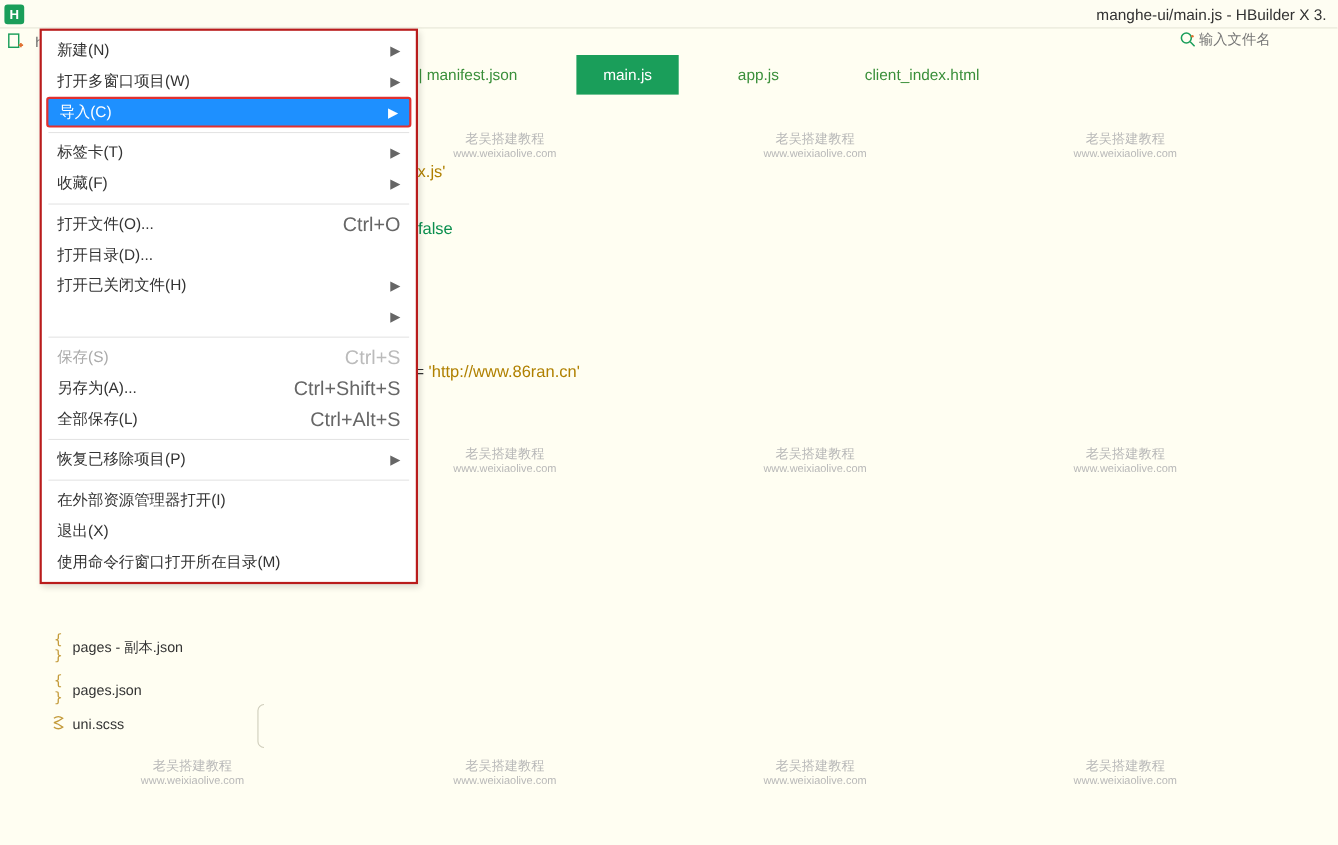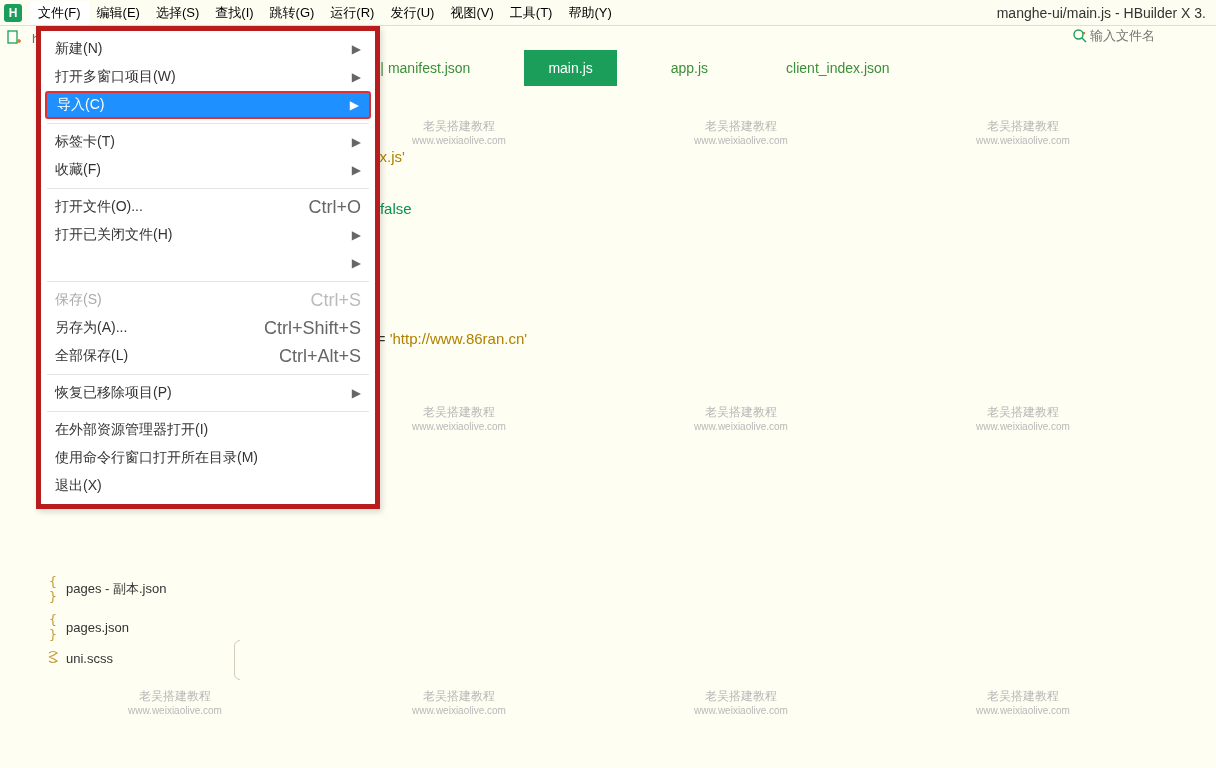--- a/index.html
+++ b/index.html
@@ -34,52 +34,40 @@
 .tab { display: flex; align-items: center; padding: 0 24px; font-size: 14px; color: #3a8f3a; }
 .tab.inactive { color: #3a8f3a; }
 .tab.active { background: #1a9e5a; color: #fff; }
 
 .code { padding: 6px 20px; font-family: Consolas, monospace; font-size: 15px; line-height: 26px; color: #333; white-space: pre; }
 .kw { color: #0b8f4f; }
 .str { color: #b08000; }
 .ident { color: #333; }
 .bool { color: #0b8f4f; }
 
-.dropdown { position: absolute; left: 36px; top: 26px; width: 344px; background: #fff; border: 5px solid #b91c1c; box-shadow: 2px 3px 6px rgba(0,0,0,0.15); z-index: 100; font-size: 14px; padding: 4px 0; }
+.dropdown { position: absolute; left: 36px; top: 26px; width: 344px; background: #fff; border: 2px solid #b91c1c; box-shadow: 2px 3px 6px rgba(0,0,0,0.15); z-index: 100; font-size: 14px; padding: 4px 0; }
 .dd-item { display: flex; align-items: center; padding: 4px 14px; height: 28px; color: #333; }
 .dd-item.highlight { background: #1e90ff; color: #fff; justify-content: center; }
 .dd-item.highlight-red { border: 2px solid #e03030; border-radius: 3px; margin: 0 4px; padding: 2px 10px; }
 .dd-item.disabled { color: #aaa; }
 .dd-label { flex: 1; }
 .dd-shortcut { color: #666; font-size: 18px; }
 .dd-item.disabled .dd-shortcut { color: #bbb; text-align: right; }
 .dd-arrow { margin-left: auto; color: #666; font-size: 12px; }
 .dd-item.highlight .dd-arrow { color: #fff; }
 .dd-sep { height: 1px; background: #e4e4e4; margin: 4px 6px; }
 
 .watermark { position: absolute; font-size: 12px; color: #b8b8b8; text-align: center; pointer-events: none; }
 .watermark .wm2 { font-size: 10px; display: block; }
 </style>
 </head>
 <body>
 
 <div class="menubar">
   <div class="app-icon">H</div>
-  <div id="menubar-items" style="display: flex;">
-      <span class="menubar-item active">文件(F)</span>
-      <span class="menubar-item">编辑(E)</span>
-      <span class="menubar-item">选择(S)</span>
-      <span class="menubar-item">查找(I)</span>
-      <span class="menubar-item">跳转(G)</span>
-      <span class="menubar-item">运行(R)</span>
-      <span class="menubar-item">发行(U)</span>
-      <span class="menubar-item">视图(V)</span>
-      <span class="menubar-item">工具(T)</span>
-      <span class="menubar-item">帮助(Y)</span>
-    </div>
   <div class="app-title">manghe-ui/main.js - HBuilder X 3.</div>
 </div>
 
 <div class="toolbar">
   <span class="tb-icon">
     <svg viewBox="0 0 16 16" width="16" height="16">
         <rect x="2" y="1" width="9" height="12" fill="none" stroke="#1a9e5a" stroke-width="1.3"></rect>
         <line x1="11" y1="11" x2="15" y2="11" stroke="#e07030" stroke-width="1.5"></line>
         <line x1="13" y1="9" x2="13" y2="13" stroke="#e07030" stroke-width="1.5"></line>
       </svg>
@@ -120,21 +108,21 @@
           <span>uni.scss</span>
         </div>
       </div>
     <div class="sidebar-handle"></div>
   </div>
   <div class="editor">
     <div class="tabs" id="tabs">
         <div class="tab inactive">manifest.json | manifest.json</div>
         <div class="tab active">main.js</div>
         <div class="tab inactive">app.js</div>
-        <div class="tab inactive">client_index.json</div>
+        <div class="tab inactive">client_index.html</div>
       </div>
     <div class="code" id="code"><div><span class="ident">e </span><span class="kw">from</span><span class="ident"> </span><span class="str">'vue'</span></div><div><span class="ident">p </span><span class="kw">from</span><span class="ident"> </span><span class="str">'./App'</span></div><div><span class="ident">tp </span><span class="kw">from</span><span class="ident"> </span><span class="str">'./http/index.js'</span></div><div><span class="ident">i </span><span class="kw">from</span><span class="ident"> </span><span class="str">'http/api.js'</span></div><div><span class="ident">g</span><span class="ident">.productionTip = </span><span class="bool">false</span></div><div>&nbsp;</div><div><span class="ident">e = </span><span class="str">'app'</span></div><div><span class="ident">ype</span><span class="ident">.$api = api</span></div><div><span class="ident">ype</span><span class="ident">.$http = http</span></div><div><span class="ident">ype</span><span class="ident">.$imgDomain = </span><span class="str">'http://www.86ran.cn'</span></div><div>&nbsp;</div><div><span class="ident"> = </span><span class="kw">new</span><span class="ident"> Vue({</span></div><div>&nbsp;</div><div>&nbsp;</div><div><span class="ident">t()</span></div></div>
   </div>
 </div>
 
 <div class="dropdown" id="dropdown">
     <div class="dd-item">
       <span class="dd-label">新建(N)</span>
       <span class="dd-arrow">▶</span>
     </div>
@@ -152,20 +140,23 @@
       <span class="dd-arrow">▶</span>
     </div>
     <div class="dd-item">
       <span class="dd-label">收藏(F)</span>
       <span class="dd-arrow">▶</span>
     </div>
     <div class="dd-sep"></div>
     <div class="dd-item">
       <span class="dd-label">打开文件(O)...</span>
       <span class="dd-shortcut">Ctrl+O</span>
+    </div>
+    <div class="dd-item">
+      <span class="dd-label">打开目录(D)...</span>
     </div>
     <div class="dd-item">
       <span class="dd-label">打开已关闭文件(H)</span>
       <span class="dd-arrow">▶</span>
     </div>
     <div class="dd-item">
       <span class="dd-arrow">▶</span>
     </div>
     <div class="dd-sep"></div>
     <div class="dd-item disabled">
@@ -183,24 +174,24 @@
     <div class="dd-sep"></div>
     <div class="dd-item">
       <span class="dd-label">恢复已移除项目(P)</span>
       <span class="dd-arrow">▶</span>
     </div>
     <div class="dd-sep"></div>
     <div class="dd-item">
       <span class="dd-label">在外部资源管理器打开(I)</span>
     </div>
     <div class="dd-item">
+      <span class="dd-label">退出(X)</span>
+    </div>
+    <div class="dd-item">
       <span class="dd-label">使用命令行窗口打开所在目录(M)</span>
-    </div>
-    <div class="dd-item">
-      <span class="dd-label">退出(X)</span>
     </div>
   </div>
 
 <div id="watermarks">
     <div class="watermark" style="left: 128px; top: 118px;"><span>老吴搭建教程</span><span class="wm2">www.weixiaolive.com</span></div>
     <div class="watermark" style="left: 412px; top: 118px;"><span>老吴搭建教程</span><span class="wm2">www.weixiaolive.com</span></div>
     <div class="watermark" style="left: 694px; top: 118px;"><span>老吴搭建教程</span><span class="wm2">www.weixiaolive.com</span></div>
     <div class="watermark" style="left: 976px; top: 118px;"><span>老吴搭建教程</span><span class="wm2">www.weixiaolive.com</span></div>
     <div class="watermark" style="left: 128px; top: 404px;"><span>老吴搭建教程</span><span class="wm2">www.weixiaolive.com</span></div>
     <div class="watermark" style="left: 412px; top: 404px;"><span>老吴搭建教程</span><span class="wm2">www.weixiaolive.com</span></div>

